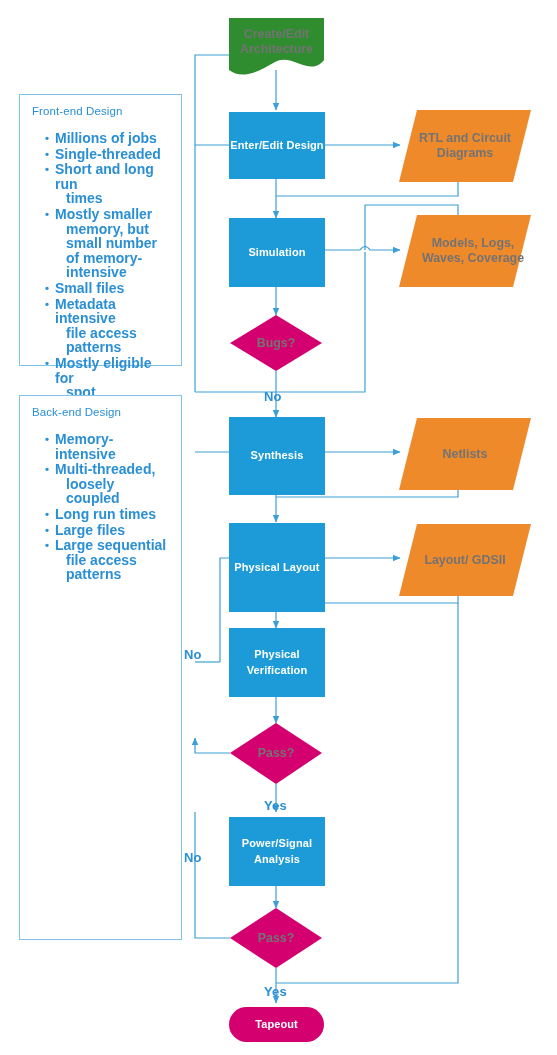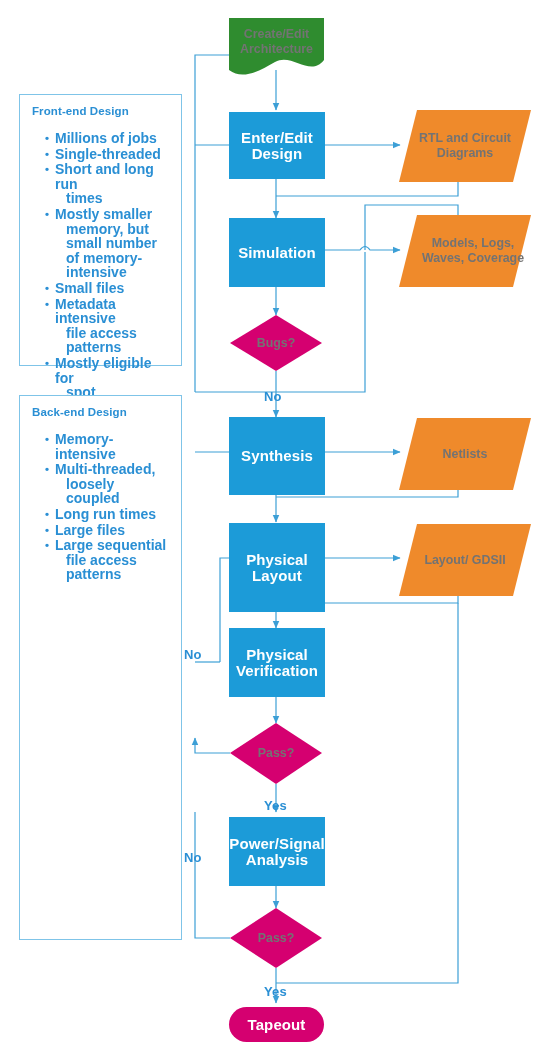--- a/index.html
+++ b/index.html
@@ -3,32 +3,32 @@
 <meta charset="utf-8">
 <style>
   html,body{margin:0;padding:0;background:#ffffff;}
   body{width:557px;height:1055px;position:relative;overflow:hidden;
        font-family:"Liberation Sans","DejaVu Sans",sans-serif;}
   #stage{position:absolute;left:0;top:0;width:557px;height:1055px;}
   svg#wires{position:absolute;left:0;top:0;width:557px;height:1055px;}
 
   .panel{position:absolute;box-sizing:border-box;border:1px solid #7fc4e8;
          background:#ffffff;}
-  .panel h3{margin:0;padding:0;font-size:11.5px;font-weight:700;color:#2a8fd4;
+  .panel h3{margin:0;padding:0;font-size:11.5px;font-weight:400;color:#2a8fd4;
             letter-spacing:.1px;}
   .panel ul{margin:14px 0 0 0;padding:0 0 0 14px;list-style:none;}
   .panel li{font-size:14px;line-height:14.6px;color:#2a8fd4;font-weight:bold;
             position:relative;margin:0 0 1px 0;padding-left:9px;
             text-indent:0;}
   .panel li::before{content:"\2022";position:absolute;left:-1px;top:0;
             color:#2a8fd4;font-size:11.5px;}
   .panel li span.cont{display:block;padding-left:11px;}
 
   .node{position:absolute;box-sizing:border-box;display:flex;align-items:center;
-        justify-content:center;text-align:center;color:#ffffff;font-size:15px;
+        justify-content:center;text-align:center;color:#ffffff;font-size:11px;
         line-height:15.4px;font-weight:bold;letter-spacing:.1px;}
   .proc{background:#1c9bd8;}
   .pill{background:#d50070;border-radius:999px;}
   .term-label{position:absolute;font-size:13px;color:#2a8fd4;font-weight:bold;
         letter-spacing:.1px;}
   .shape-txt{position:absolute;display:flex;align-items:center;justify-content:center;
         text-align:center;color:#737373;font-size:12.4px;line-height:15px;
         font-weight:bold;pointer-events:none;}
 </style>
 </head>

